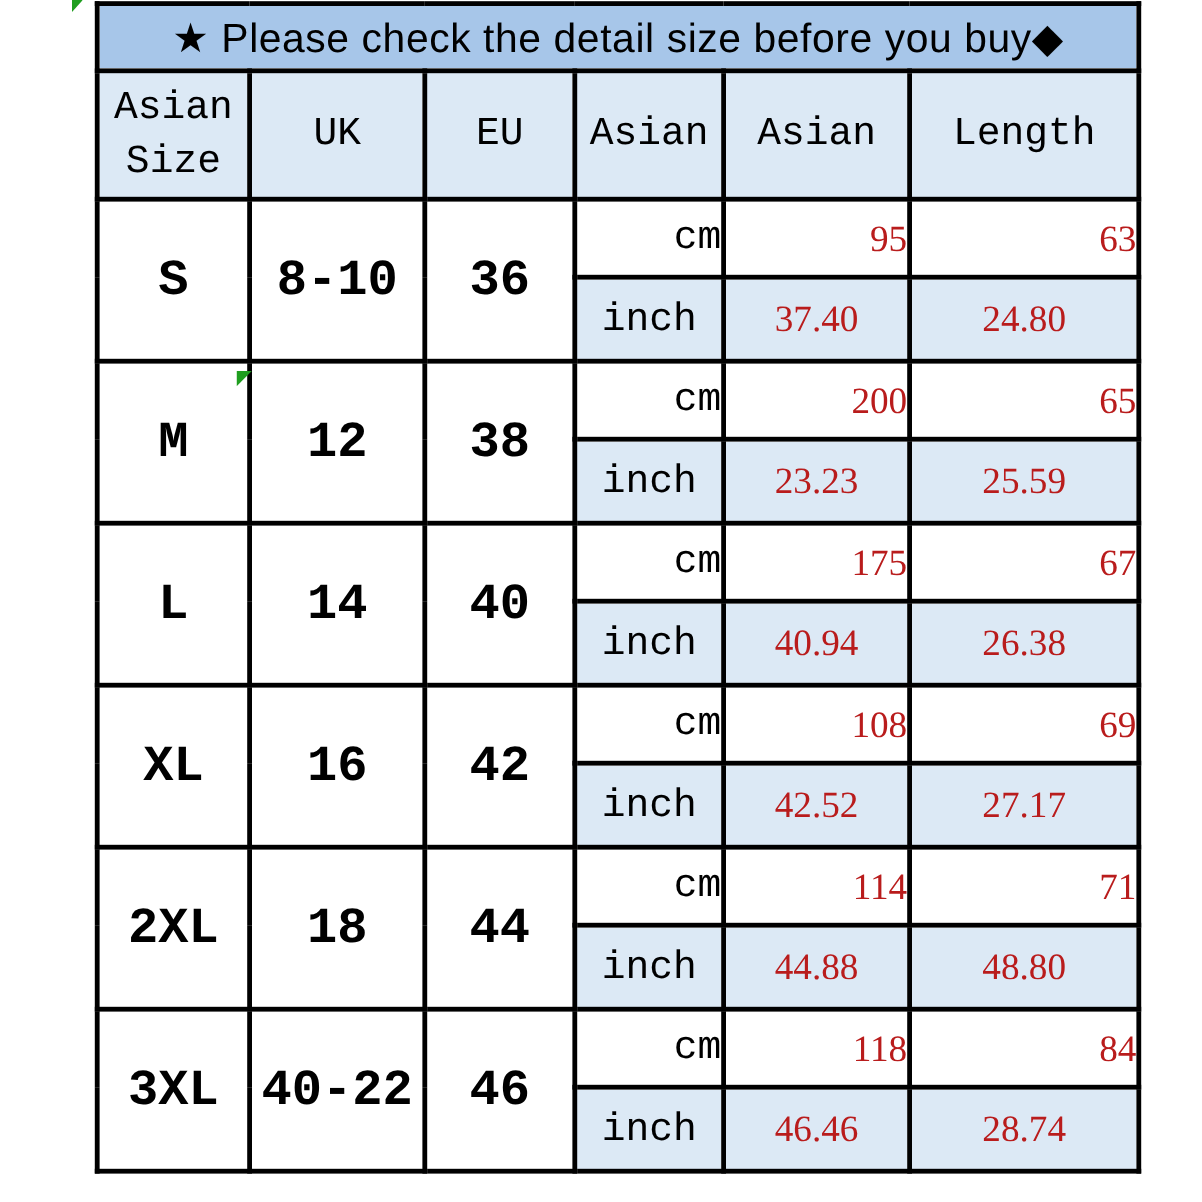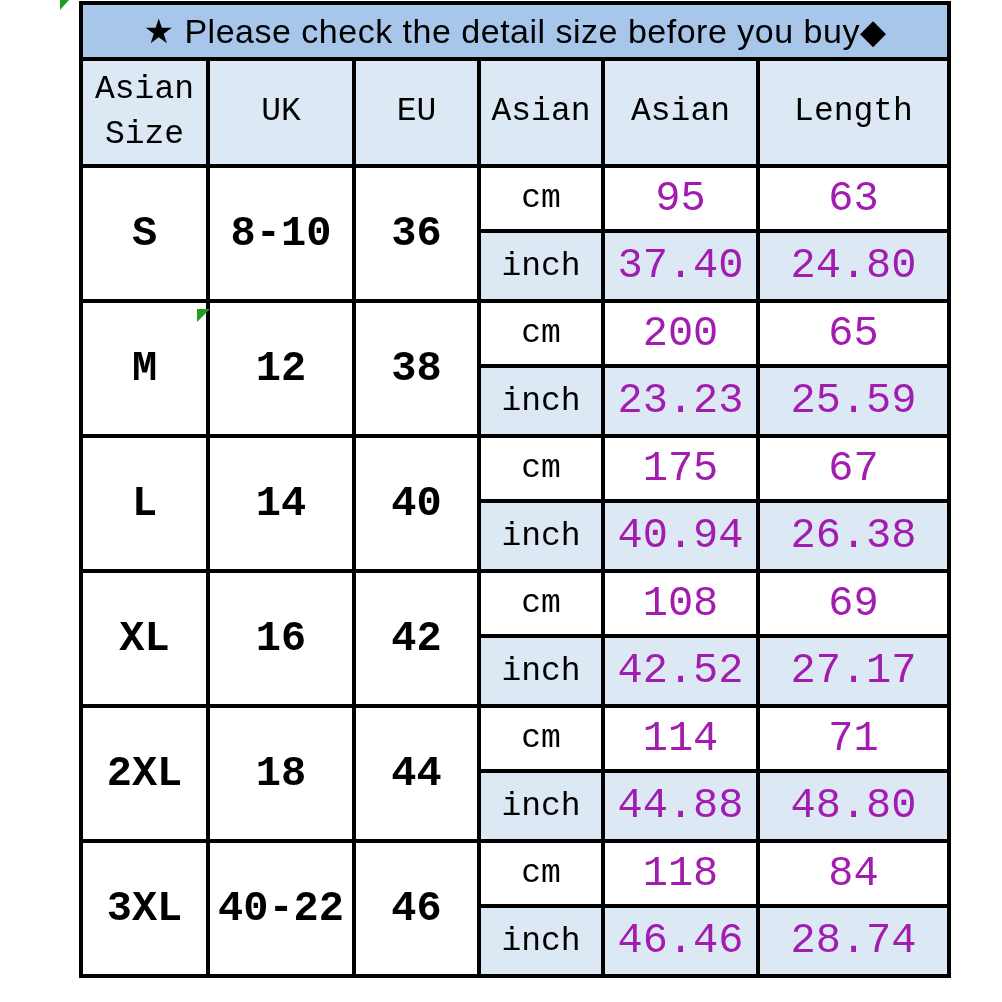--- a/index.html
+++ b/index.html
@@ -57,27 +57,27 @@
     font-size: 42px;
     color: #000000;
   }
   td.unit {
     font-family: "Liberation Mono", "DejaVu Sans Mono", monospace;
     font-weight: 500;
     font-size: 33px;
     color: #000000;
   }
   td.val {
-    font-family: Liberation Mono, monospace;
-    font-size: 42px;
-    color: #a21caf;
+    font-family: Liberation Serif, serif;
+    font-size: 31px;
+    color: #b91c1c;
   }
   tr.cm-row { height: 65px; }
   tr.inch-row { height: 70px; }
-  tr.cm-row td.unit, tr.cm-row td.val { background: #ffffff; }
+  tr.cm-row td.unit, tr.cm-row td.val { background: #ffffff; text-align: right; }
   tr.inch-row td.unit, tr.inch-row td.val { background: #dce9f5; }
   .marker {
     position: absolute;
     background: #1f9e1f;
     clip-path: polygon(0 0, 100% 0, 0 100%);
   }
   .marker-top { left: 60px; top: 0; width: 9px; height: 10px; }
   .marker-m  { left: 197px; top: 309px; width: 13px; height: 13px; }
 </style>
 </head>

